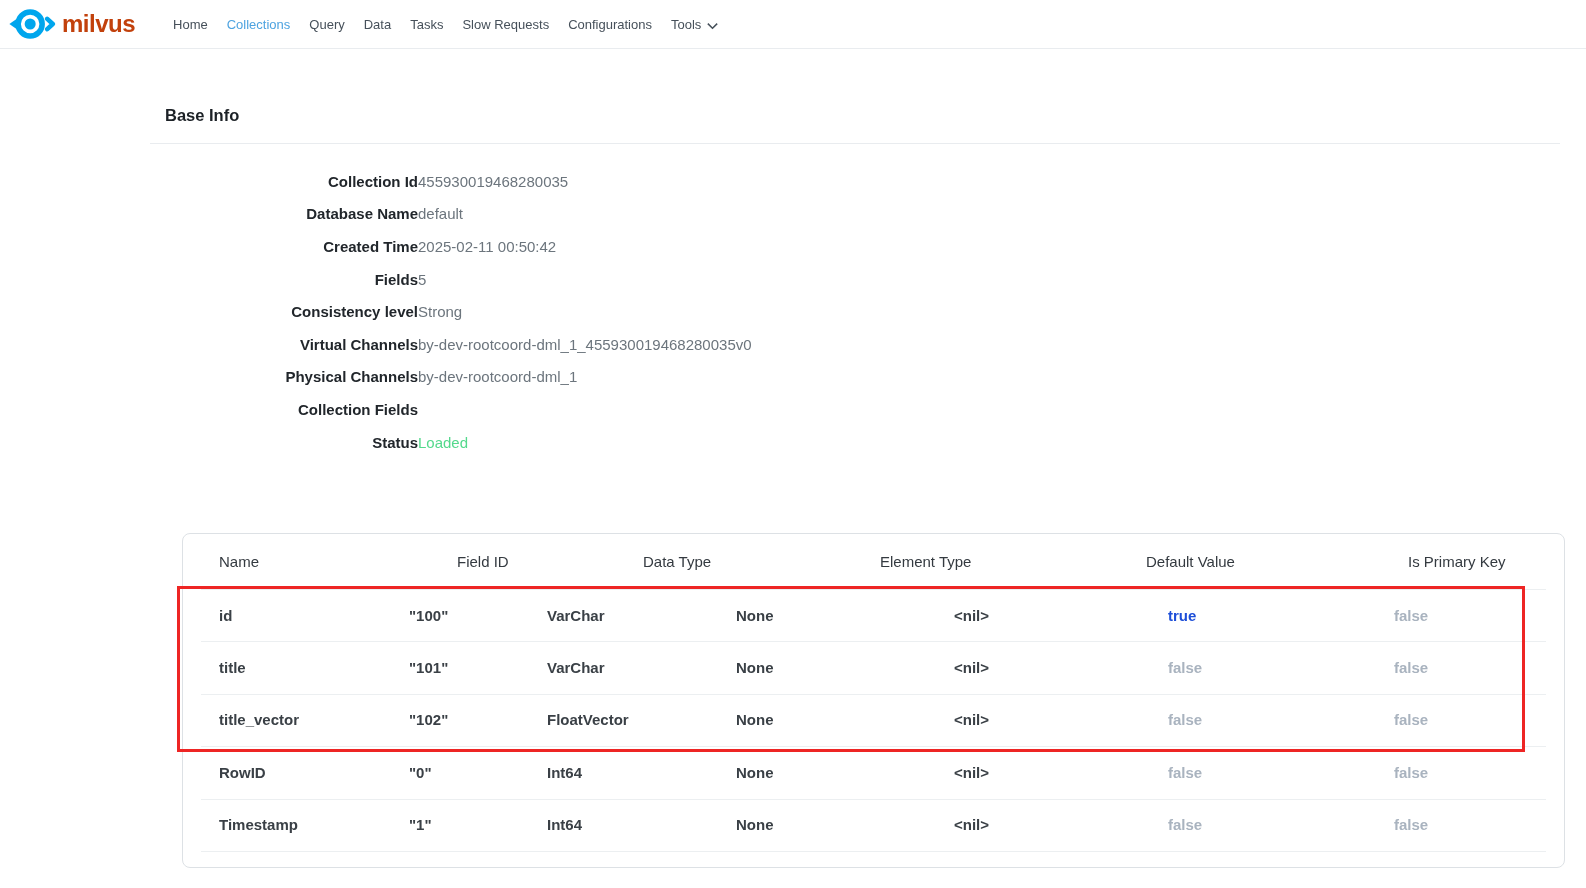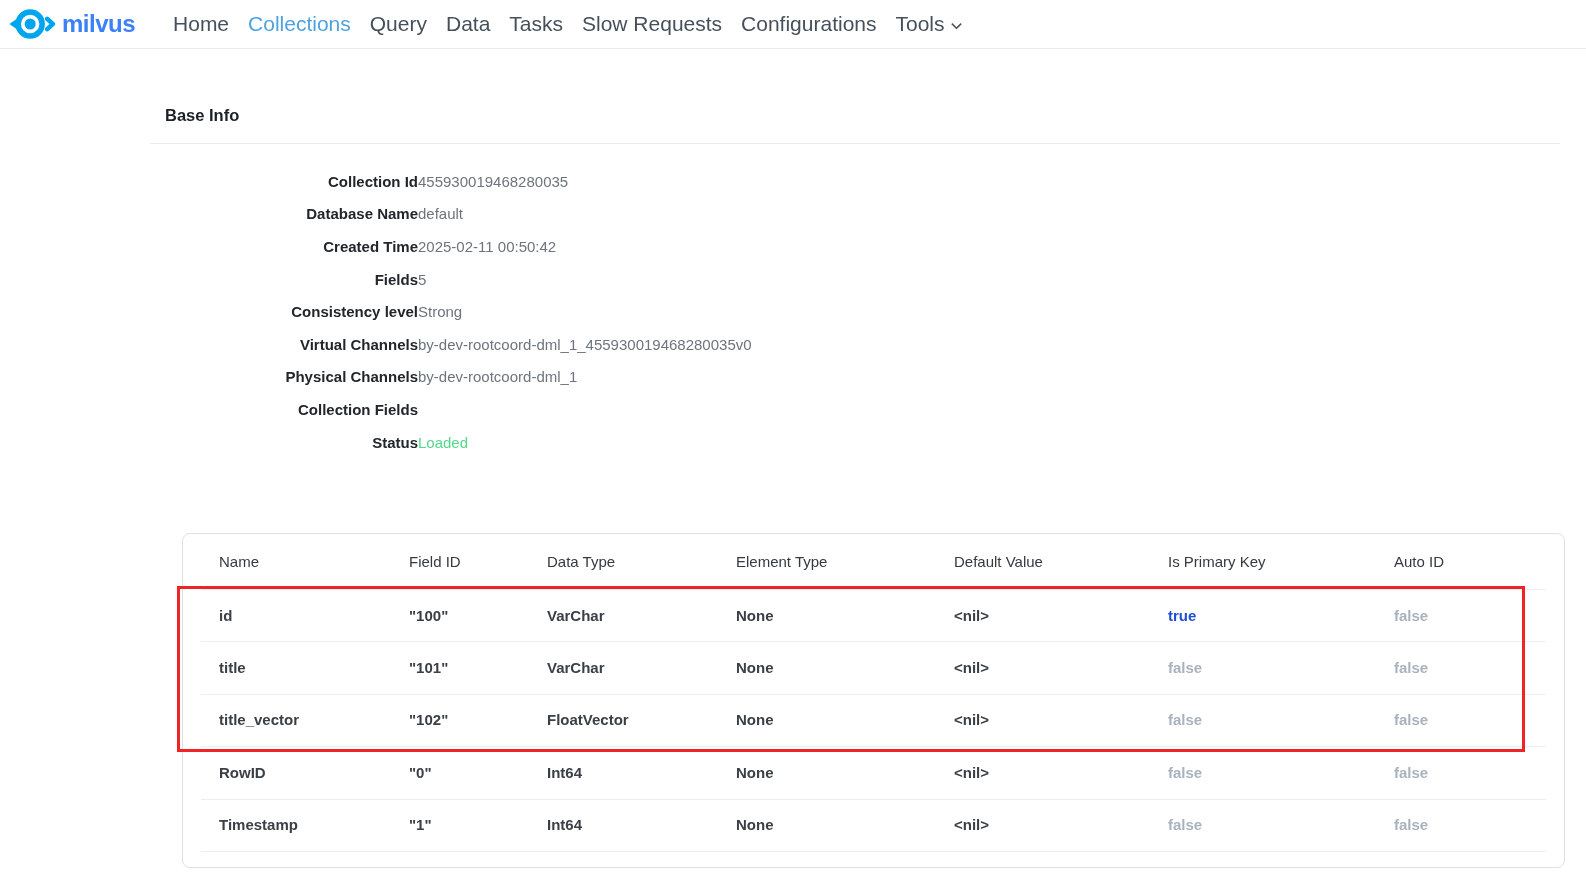--- a/index.html
+++ b/index.html
@@ -15,26 +15,26 @@
   
   .navbar {
     position: absolute; top: 0; left: 0; width: 1586px; height: 49px;
     background: #ffffff;
     border-bottom: 1px solid #e9ecef;
     display: flex; align-items: center;
     padding: 0 8px;
   }
   .brand { display: flex; align-items: center; gap: 6px; cursor: pointer; }
   .brand-word {
-    color: #3b82f6; font-weight: bold; font-size: 24px; letter-spacing: -0.5px;
+    color: #c2410c; font-weight: bold; font-size: 24px; letter-spacing: -0.5px;
     line-height: 1;
   }
   .nav-items { display: flex; align-items: center; gap: 19px; margin-left: 38px; }
   .nav-link {
-    font-size: 21px; color: #46505a; cursor: pointer;
+    font-size: 13px; color: #46505a; cursor: pointer;
     display: flex; align-items: center; gap: 4px; white-space: nowrap;
   }
   .nav-link.active { color: #4da3e0; }
   .chev { display: inline-flex; color: #46505a; margin-top: 2px; }
 
   
   .page-title {
     position: absolute; left: 165px; top: 106px;
     font-size: 16.5px; font-weight: bold; color: #1c2126;
   }
@@ -57,21 +57,21 @@
   .card {
     position: absolute; left: 182px; top: 533px; width: 1383px; height: 335px;
     border: 1px solid #dde1e5; border-radius: 8px; background: #fff;
   }
   .tgrid {
     display: grid;
     grid-template-columns: 190px 138px 189px 218px 214px 226px 1fr;
     align-items: center;
     padding-left: 36px;
   }
-  .thead { height: 55px; }
+  .thead { height: 55px; gap: 48px; }
   .th { font-size: 15px; color: #343a40; }
   .trow { height: 52.4px; position: relative; }
   .trow::before {
     content: ""; position: absolute; left: 18px; right: 18px; top: 0; height: 1px;
     background: #eceff1;
   }
   .trow.last::after {
     content: ""; position: absolute; left: 18px; right: 18px; bottom: -1px; height: 1px;
     background: #eceff1;
   }

